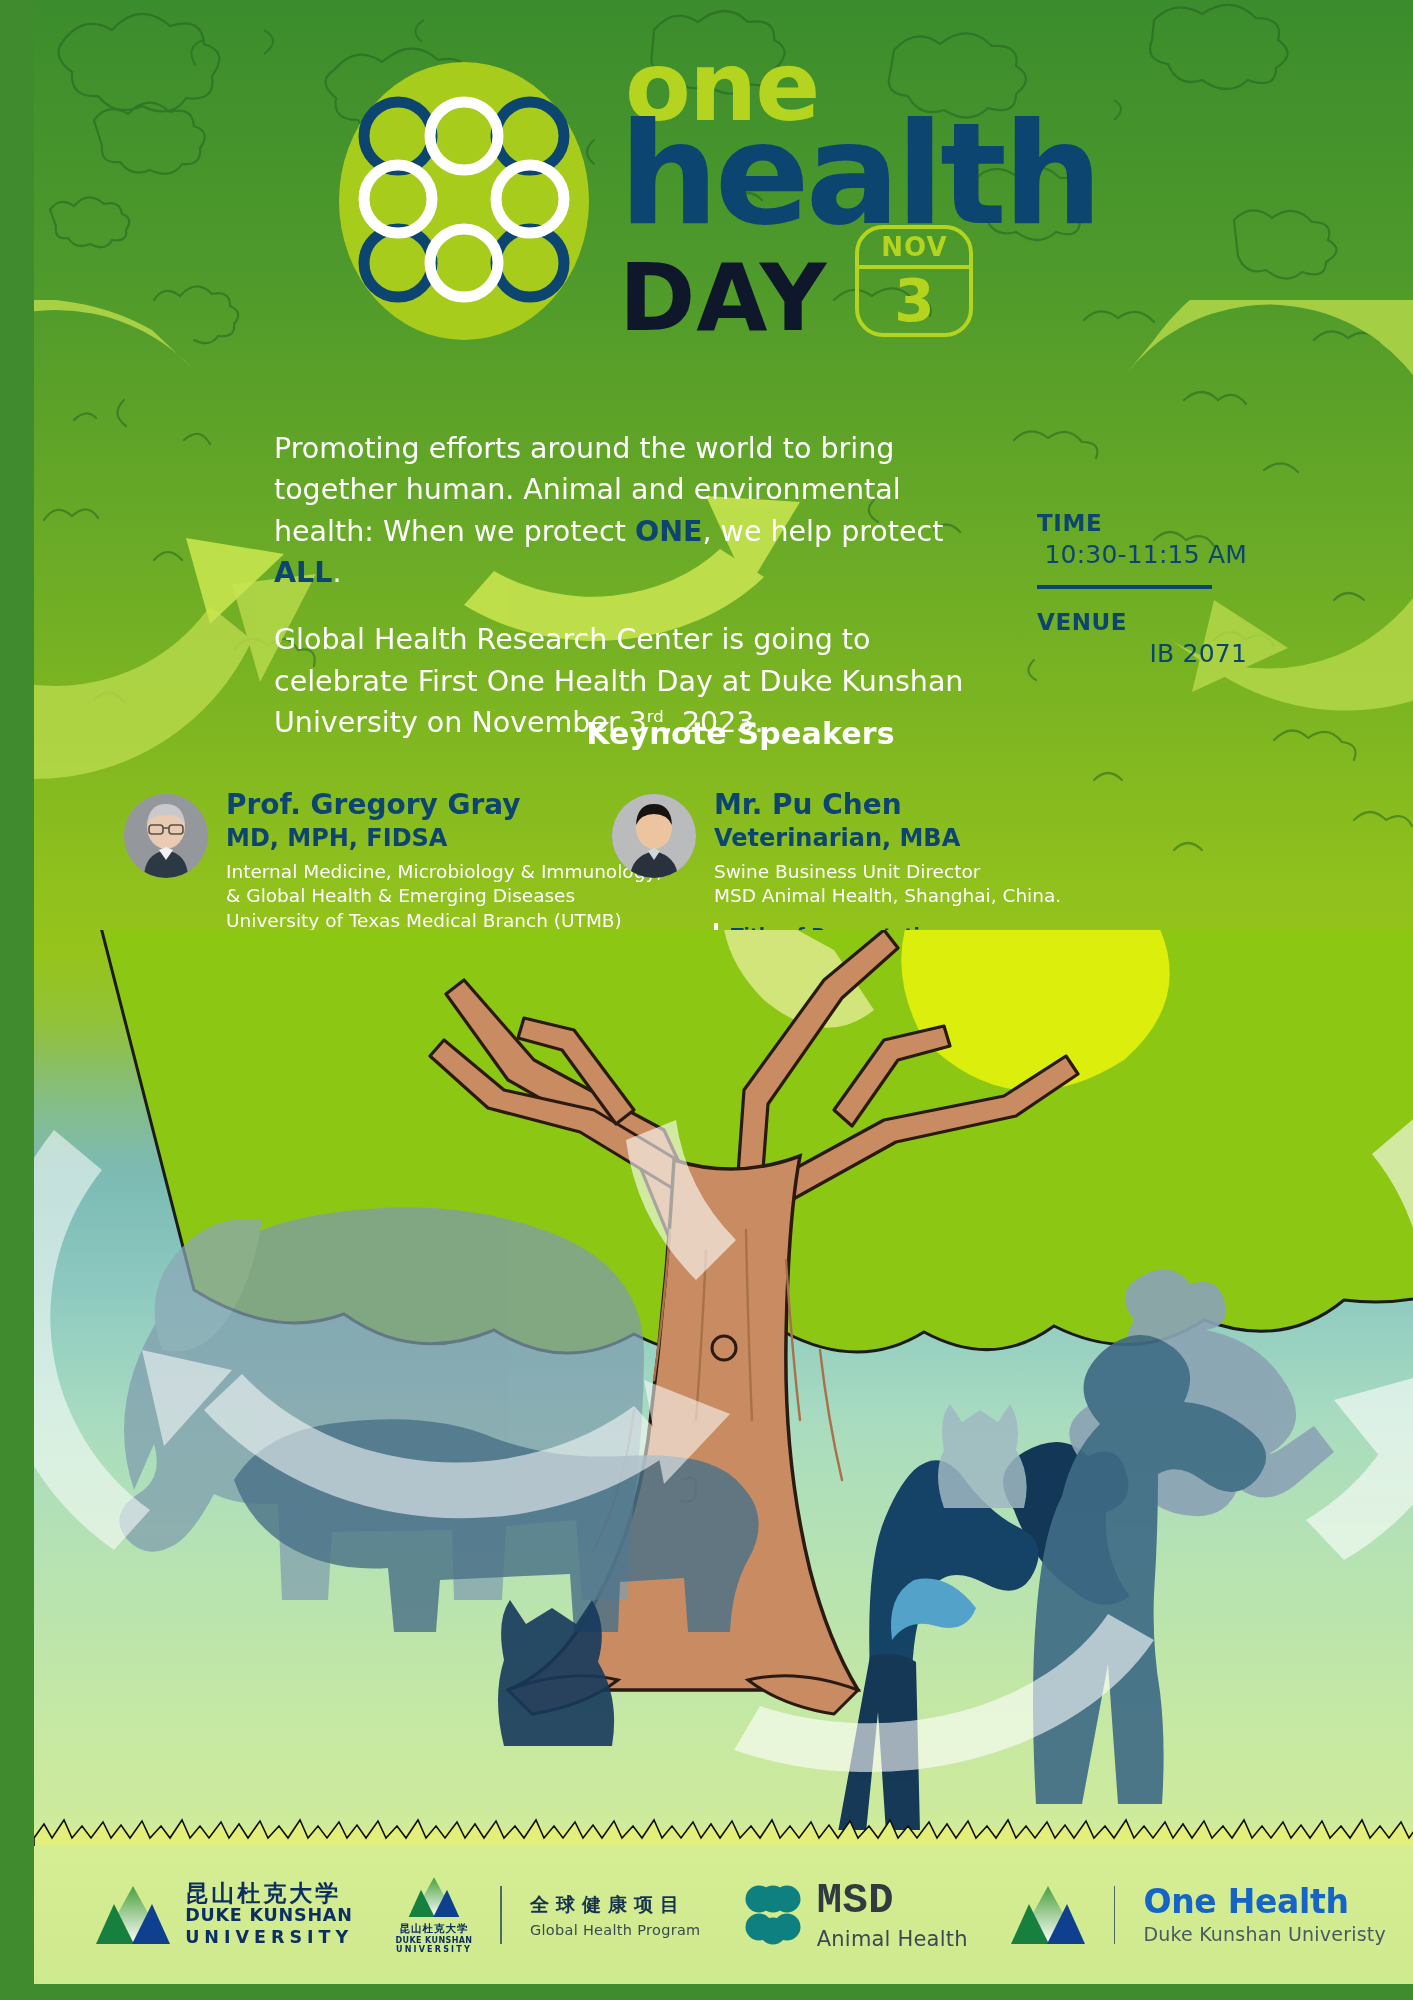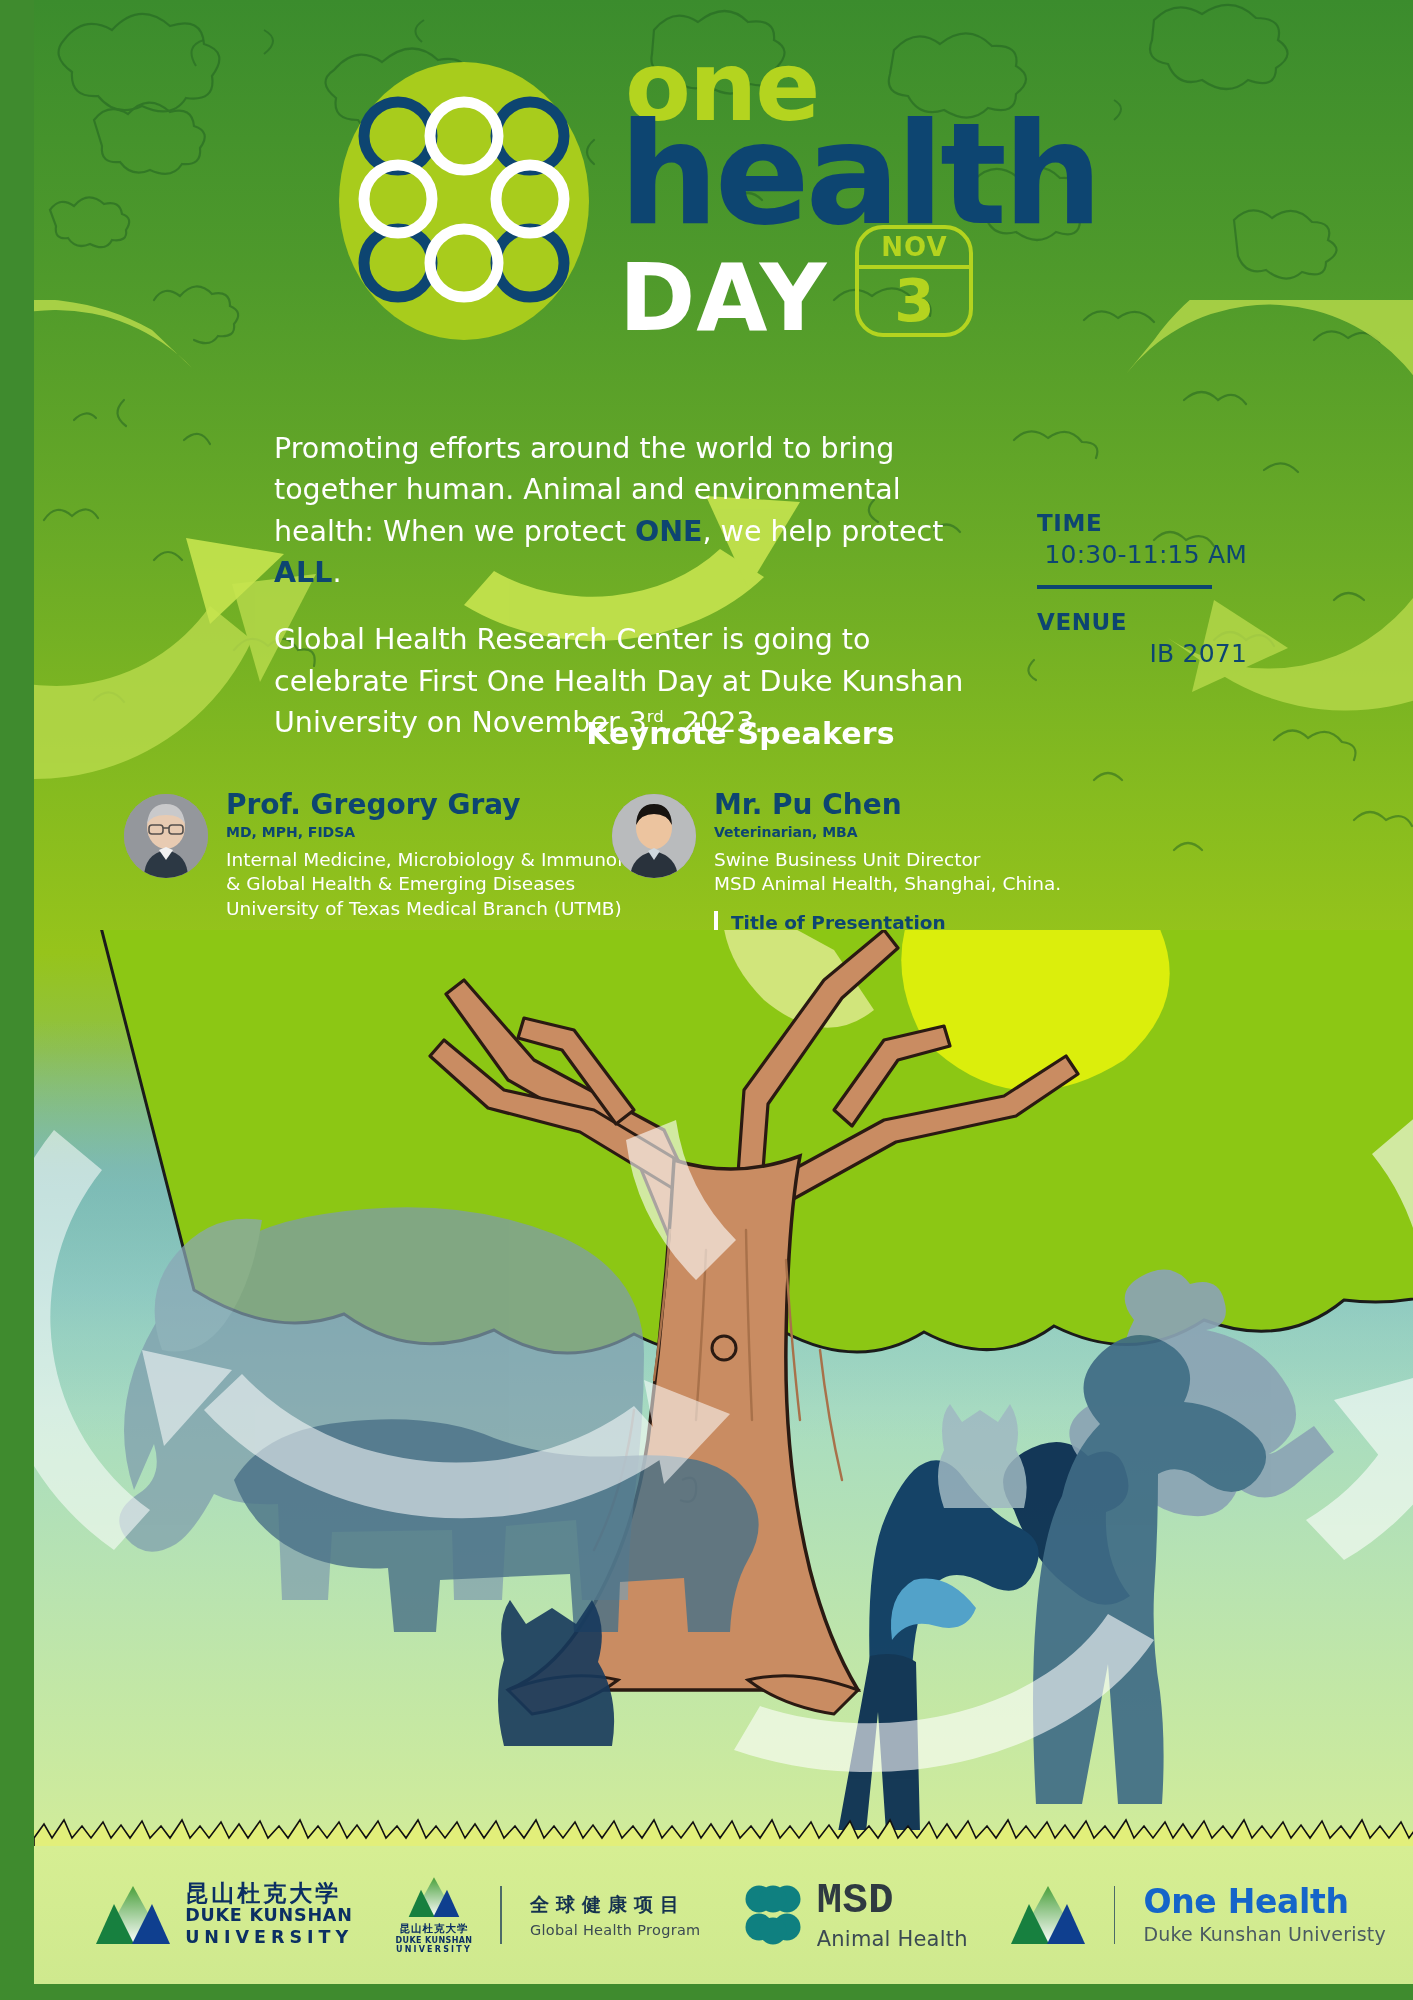--- a/index.html
+++ b/index.html
@@ -115,21 +115,21 @@
     font-size: 96px; font-weight: 800; color:#b4d41f; line-height:.82;
     letter-spacing:-2px; font-family:"DejaVu Sans", sans-serif;
     margin-left: 6px;
   }
   .w-health {
     font-size: 140px; font-weight: 800; color:#0d4571; line-height:.80;
     letter-spacing:-4px; margin-top:-8px;
   }
   .w-dayrow { display:flex; align-items:flex-end; gap:28px; margin-top:-6px; }
   .w-day {
-    font-size: 92px; font-weight: 700; color:#ffffff; letter-spacing:1px; line-height:.95;
+    font-size: 92px; font-weight: 700; color:#0f172a; letter-spacing:1px; line-height:.95;
   }
   .cal {
     width: 118px; height: 112px; border:4px solid #b4d41f; border-radius:28px;
     display:flex; flex-direction:column; margin-bottom: 6px; overflow:hidden;
   }
   .cal-m {
     height: 40px; display:flex; align-items:center; justify-content:center;
     font-size:26px; font-weight:800; color:#b4d41f; letter-spacing:1px;
     border-bottom:4px solid #b4d41f;
   }
@@ -162,21 +162,21 @@
   }
   .speaker { position:absolute; display:flex; gap:18px; }
   .sp1 { left: 90px; top: 790px; width: 600px; }
   .sp2 { left: 578px; top: 790px; width: 620px; }
   .avatar {
     width: 84px; height: 84px; border-radius:50%; flex:none; overflow:hidden;
     background:#9a9ba0; margin-top:4px;
   }
   .avatar svg { width:100%; height:100%; display:block; }
   .sp-name { font-size: 28px; font-weight:800; color:#0d4571; line-height:1.1; }
-  .sp-cred { font-size: 14px; font-weight:800; color:#0d4571; margin-top:3px; }
+  .sp-cred { font-size: 24px; font-weight:800; color:#0d4571; margin-top:3px; }
   .sp-affil { font-size: 18.5px; color:#ffffff; line-height:1.33; margin-top:8px; }
   .sp-talk {
     margin-top: 14px; padding-left: 13px; border-left: 4px solid #ffffff;
     line-height:1.3;
   }
   .sp-talk-label { font-size: 18.5px; color:#0d4571; font-weight:600; }
   .sp-talk-title { font-size: 19px; color:#ffffff; font-weight:700; }
 </style>
 </head>
 <body>

